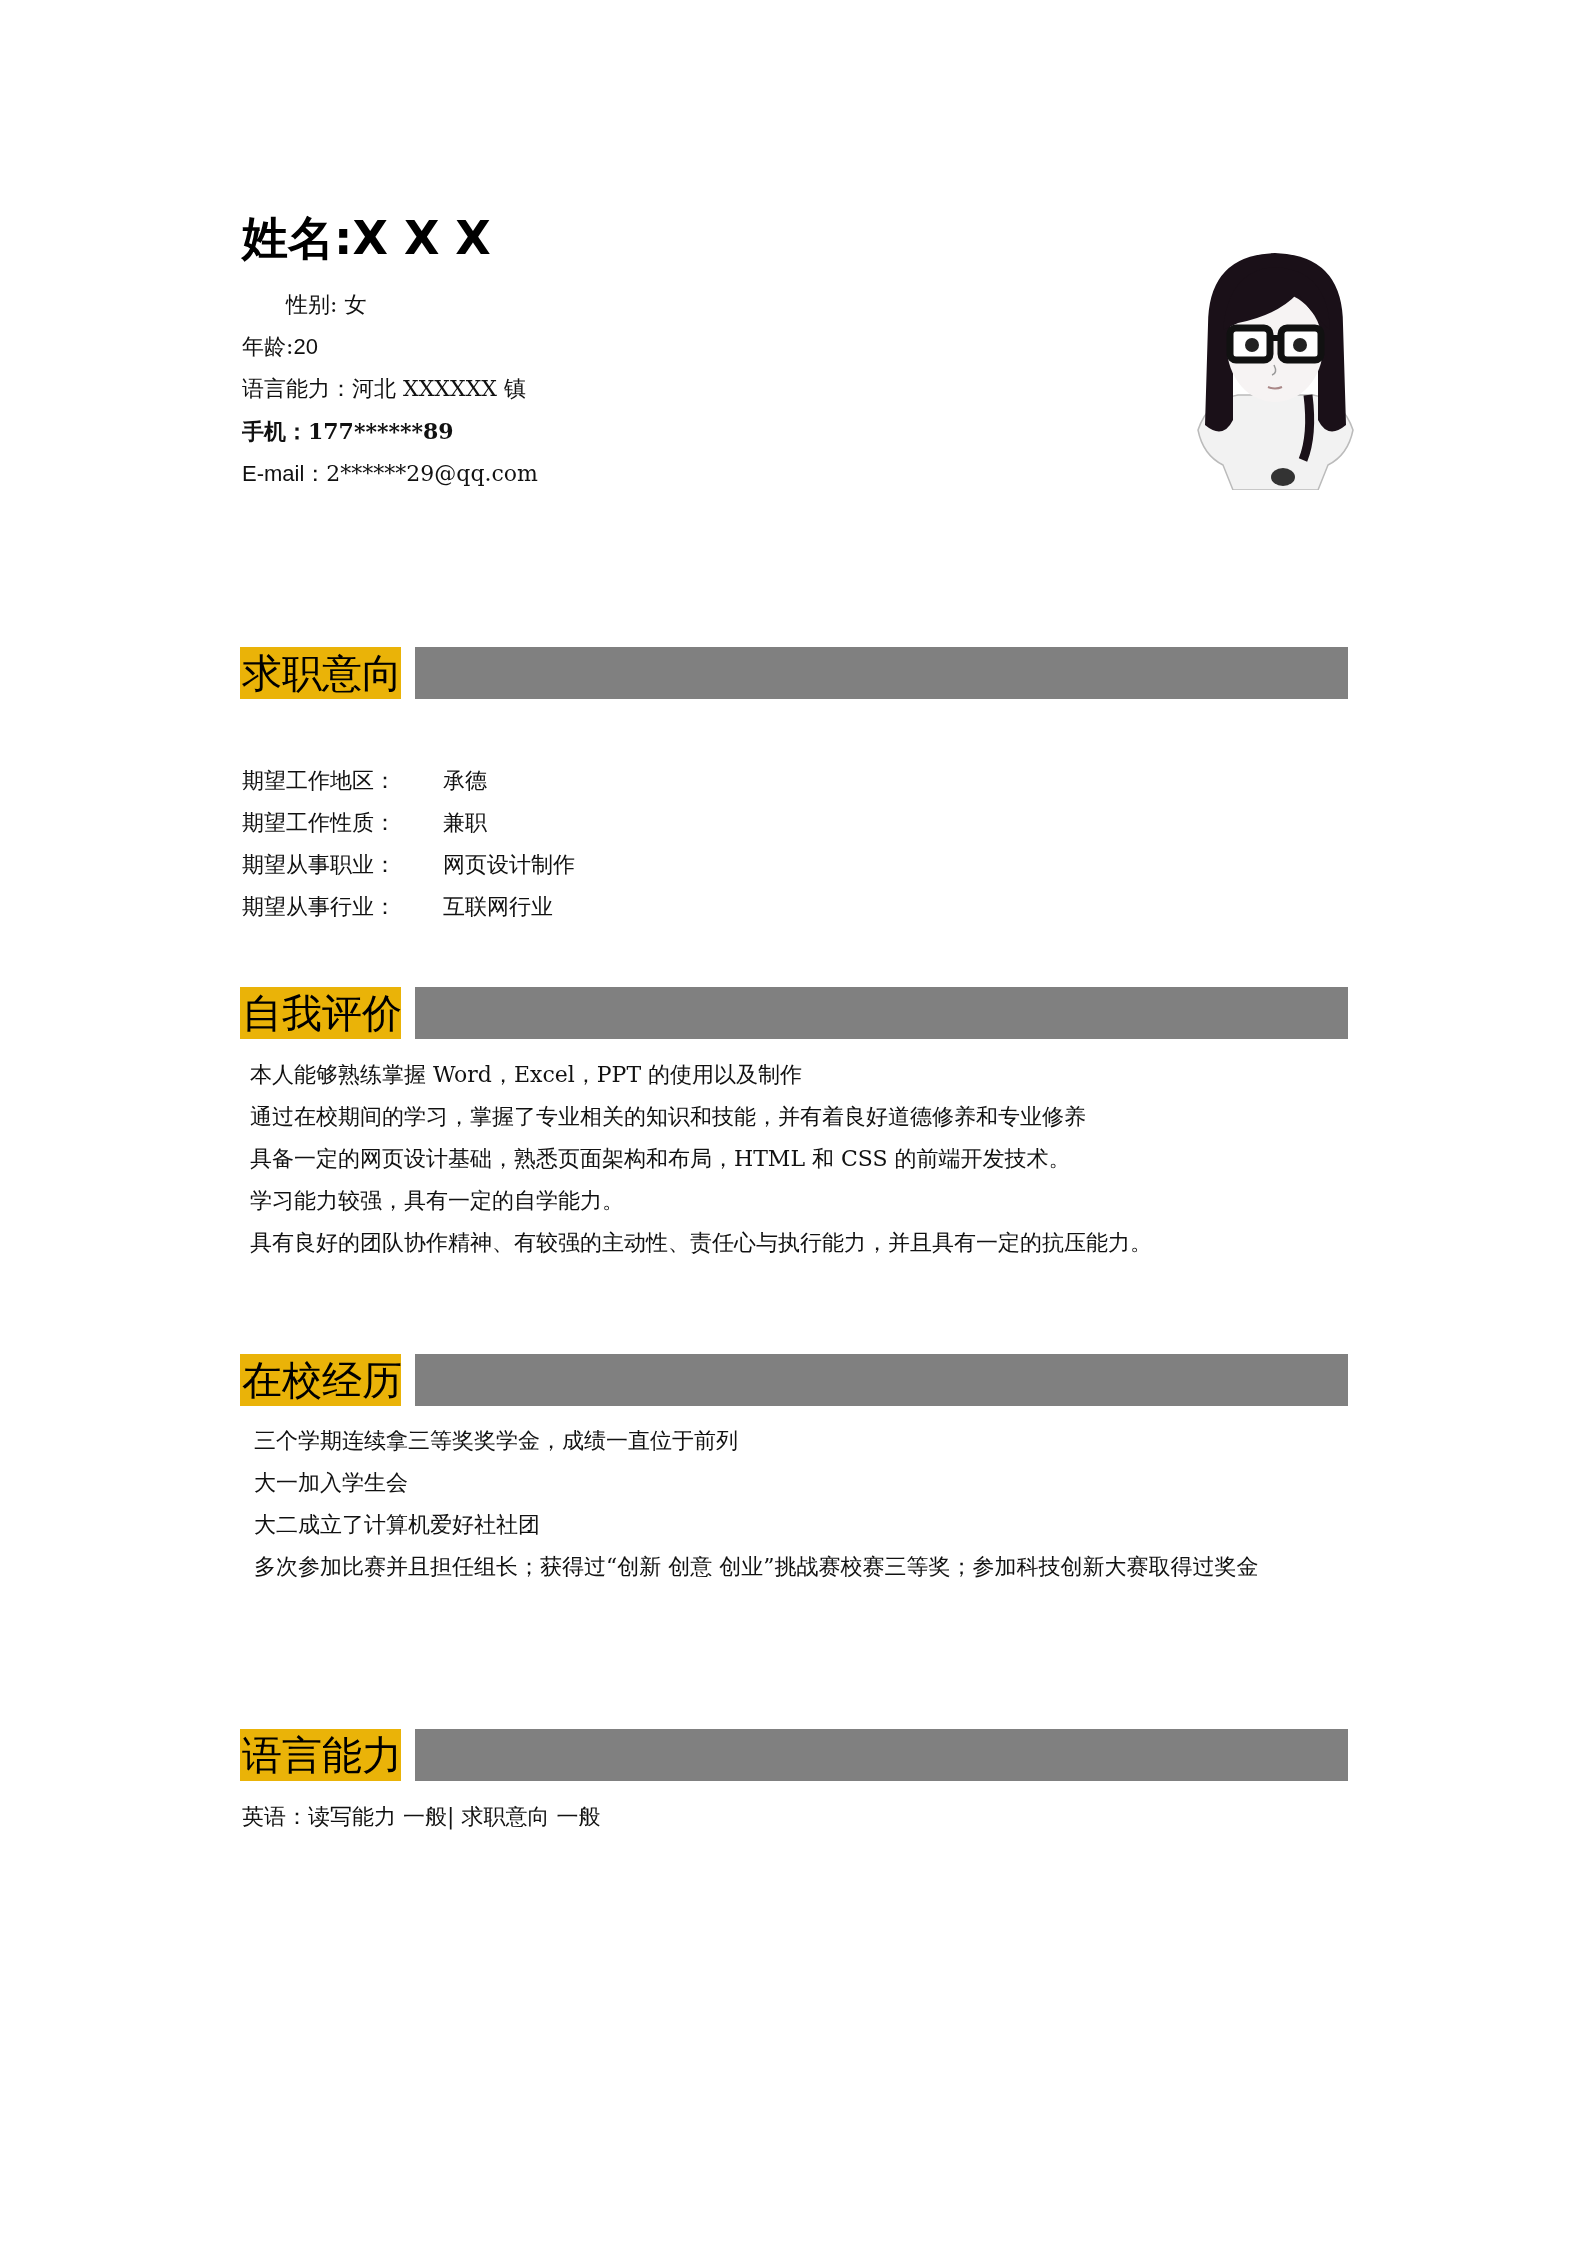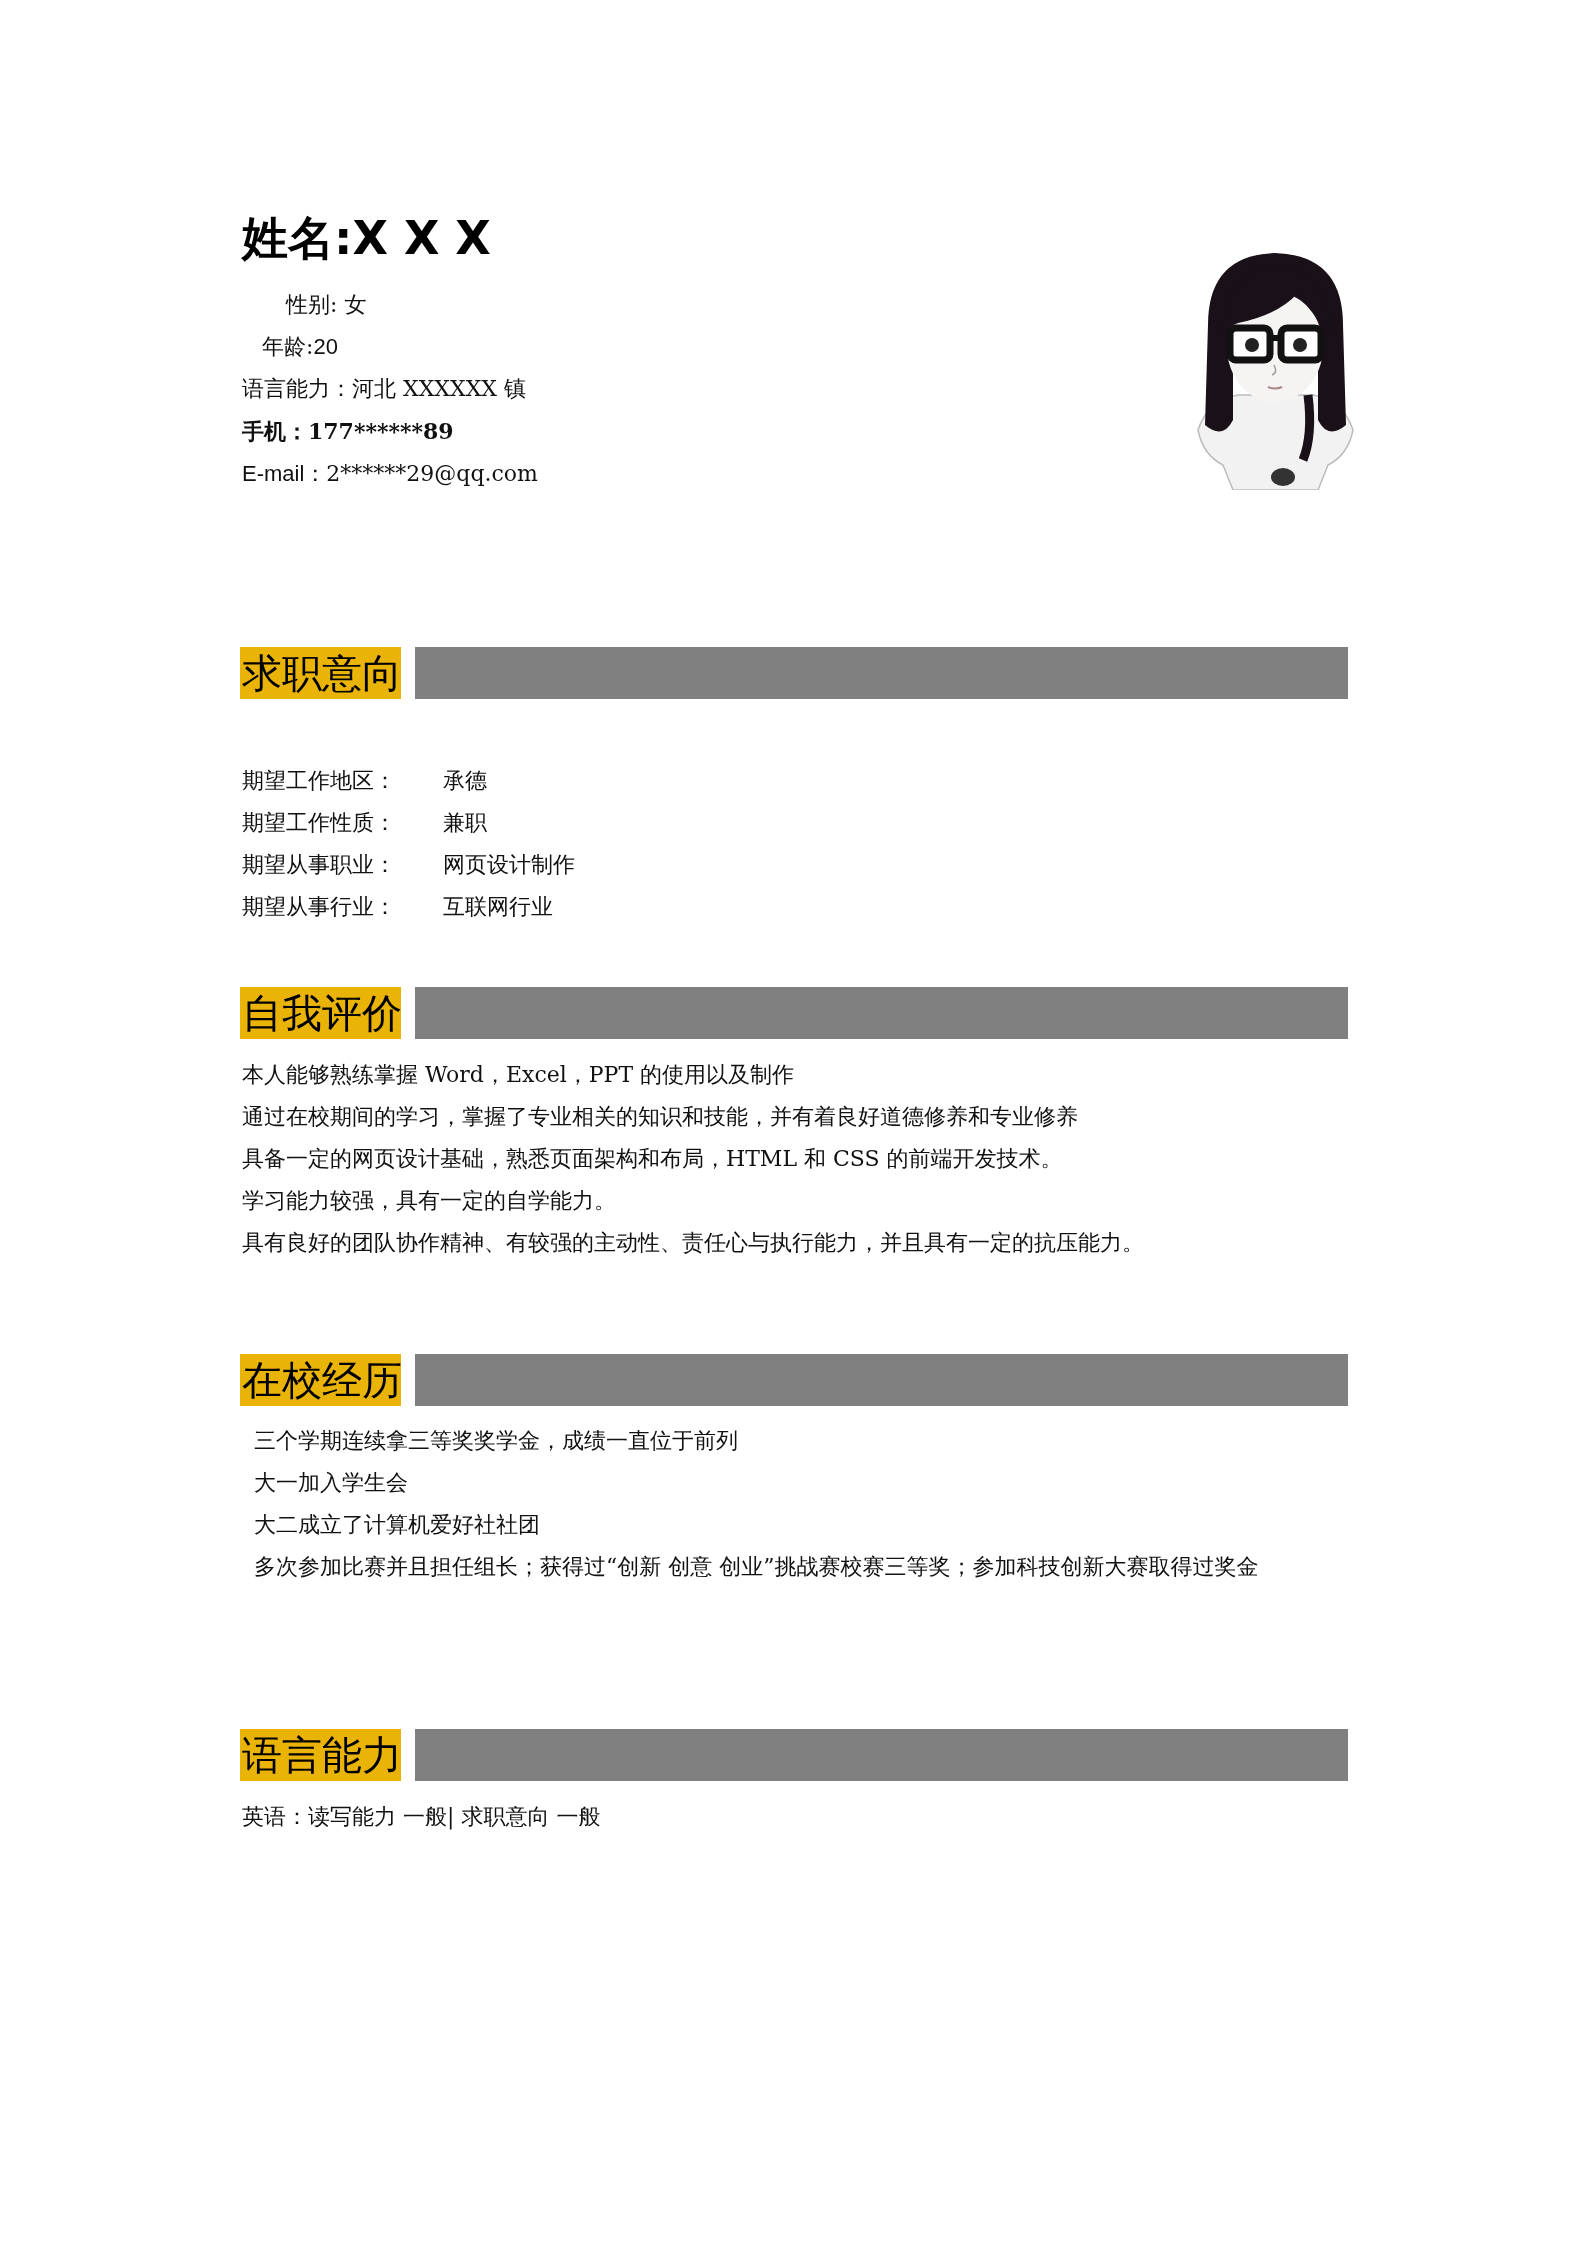--- a/index.html
+++ b/index.html
@@ -22,21 +22,21 @@
   .sans { font-family: "Liberation Sans", "DejaVu Sans", sans-serif; }
 </style>
 </head>
 <body>
 
 <div class="abs name">姓名:X X X</div>
 
 <div class="abs info-line" style="top:290px;margin-left:44px;">
   <span>性别: </span><span>女</span>
 </div>
-<div class="abs info-line" style="top:332px;margin-left:20px;">
+<div class="abs info-line" style="top:332px;">
   <span>年龄:</span><span class="sans">20</span>
 </div>
 <div class="abs info-line" style="top:374px;">
   <span>语言能力：</span><span>河北 XXXXXX 镇</span>
 </div>
 <div class="abs info-line" style="top:416px;font-weight:bold;">
   <span>手机：</span><span>177******89</span>
 </div>
 <div class="abs info-line" style="top:459px;">
   <span class="sans">E-mail：</span><span>2******29@qq.com</span>
@@ -85,21 +85,21 @@
   <span class="val">网页设计制作</span>
 </div>
 <div class="abs row" style="top:892px;">
   <span>期望从事行业：</span>
   <span class="val">互联网行业</span>
 </div>
 
 <div class="abs sec-label" style="top:987px;">自我评价</div>
 <div class="abs sec-bar" style="top:987px;"></div>
 
-<div class="abs para" style="top:1054px;">
+<div class="abs para" style="top:1054px;margin-left:8px;">
   <div>本人能够熟练掌握 Word，Excel，PPT 的使用以及制作</div>
   <div>通过在校期间的学习，掌握了专业相关的知识和技能，并有着良好道德修养和专业修养</div>
   <div>具备一定的网页设计基础，熟悉页面架构和布局，HTML 和 CSS 的前端开发技术。</div>
   <div>学习能力较强，具有一定的自学能力。</div>
   <div>具有良好的团队协作精神、有较强的主动性、责任心与执行能力，并且具有一定的抗压能力。</div>
 </div>
 
 <div class="abs sec-label" style="top:1354px;">在校经历</div>
 <div class="abs sec-bar" style="top:1354px;"></div>
 

